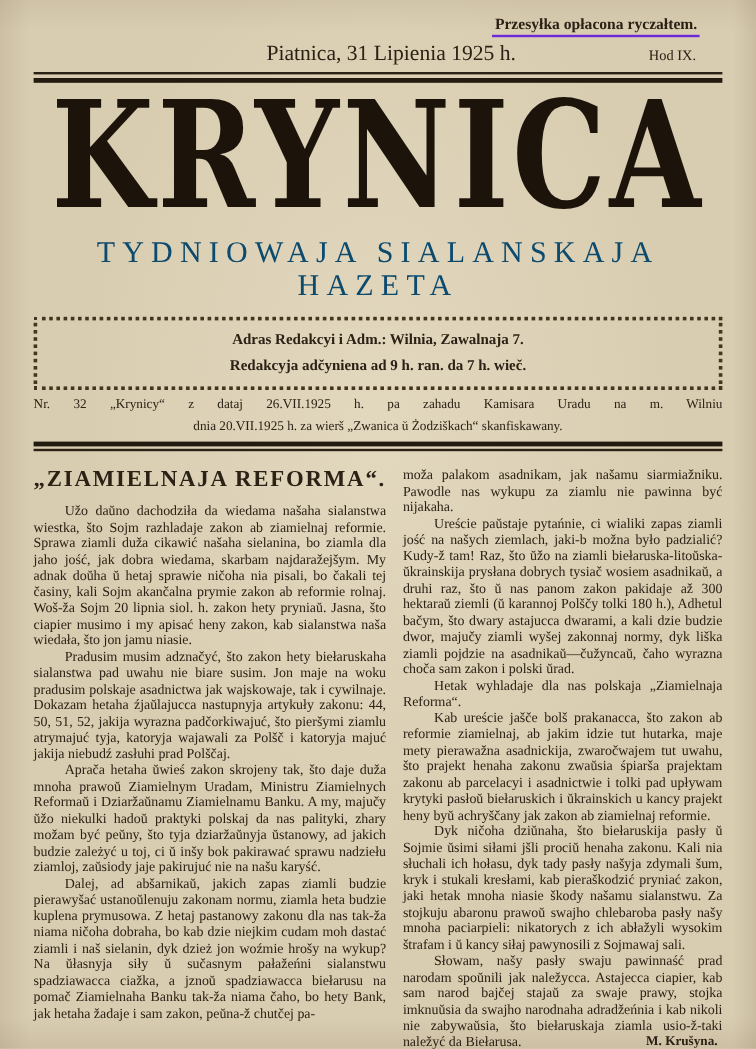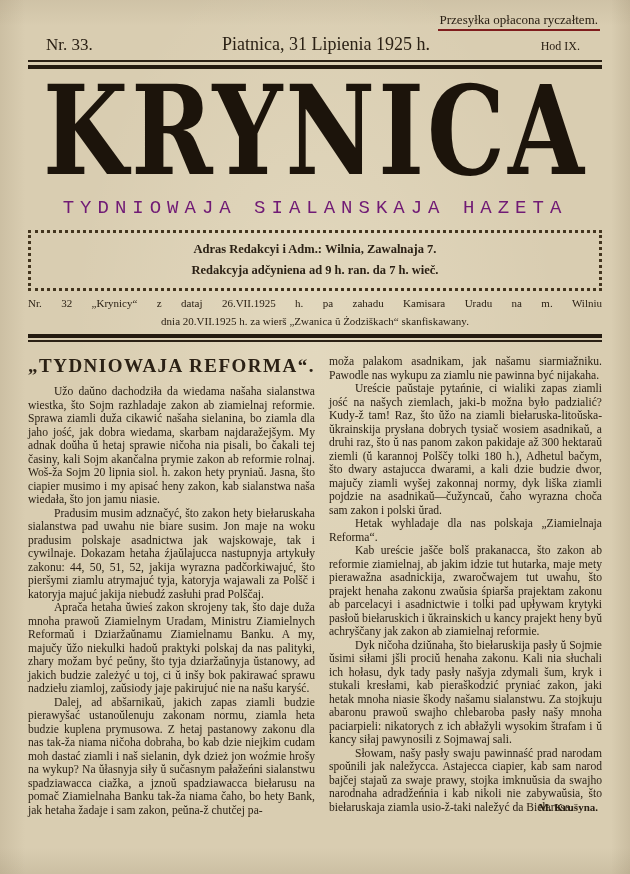--- a/index.html
+++ b/index.html
@@ -14,23 +14,23 @@
     position:absolute;inset:0;pointer-events:none;
     background:
       radial-gradient(ellipse at 50% 40%, rgba(255,250,230,0.25) 0%, rgba(0,0,0,0) 55%),
       linear-gradient(90deg, rgba(90,70,40,0.10) 0%, rgba(0,0,0,0) 4%, rgba(0,0,0,0) 97%, rgba(90,70,40,0.12) 100%),
       linear-gradient(180deg, rgba(90,70,40,0.08) 0%, rgba(0,0,0,0) 3%, rgba(0,0,0,0) 97%, rgba(90,70,40,0.10) 100%);
   }
   .page{position:relative;padding:12px 28px 0 28px;}
 
   
   .postal-note{
-    width:fit-content;margin-left:auto;margin-right:2px;
-    font-weight:normal;font-size:13px;line-height:15px;
-    border-bottom:2px solid #7f1d1d;padding:0 2px 2px 2px;
+    width:fit-content;margin-left:auto;margin-right:19px;
+    font-weight:bold;font-size:13px;line-height:15px;
+    border-bottom:2px solid #6d28d9;padding:0 2px 2px 2px;
   }
   .date-row{
     display:flex;align-items:baseline;margin-top:3px;
     font-size:17px;line-height:20px;
   }
   .date-row .issue{flex:0 0 150px;padding-left:18px;}
   .date-row .date{flex:1 1 auto;text-align:right;font-size:18px;}
   .date-row .year{flex:0 0 150px;text-align:right;padding-right:22px;font-size:12px;}
   .rule-double-top{margin-top:4px;}
   .rule-double-top .thin{height:2px;background:#2b2115;}
@@ -41,22 +41,22 @@
   .masthead{
     height:120px;margin-top:2px;
     display:flex;align-items:center;justify-content:center;
     font-family:"DejaVu Serif", serif;font-weight:bold;
     font-size:98px;letter-spacing:3px;color:#1c140b;
     transform:scaleY(1.26);transform-origin:50% 55%;
     white-space:nowrap;
   }
   .subtitle{
     margin-top:6px;text-align:center;
-    font-family:Liberation Mono, monospace;
-    font-size:19px;letter-spacing:6px;color:#701a75;
+    font-family:Liberation Serif, serif;
+    font-size:25px;letter-spacing:6px;color:#0c4a6e;
   }
 
   
   .info-box{
     margin-top:11px;
     border:3px dotted #43351f;
     display:flex;align-items:stretch;flex-direction:column;
   }
   .info-cell{
     flex:1 1 50%;text-align:center;
@@ -92,21 +92,20 @@
 </head>
 <body>
 
 <div class="paper-texture"></div>
 
 <div class="page">
 
   <div class="postal-note">Przesyłka opłacona ryczałtem.</div>
 
   <div class="date-row">
-    <span class="issue">Nr. 33.</span>
     <span class="date">Piatnica, 31 Lipienia 1925 h.</span>
     <span class="year">Hod IX.</span>
   </div>
 
   <div class="rule-double-top">
     <div class="thin"></div>
       <div class="gap"></div>
       <div class="thick"></div>
   </div>
 
@@ -126,21 +125,21 @@
   </div>
 
   <div class="rule-double-bottom">
     <div class="thick"></div>
       <div class="gap"></div>
       <div class="thin"></div>
   </div>
 
   <div class="article">
     <div class="col">
-      <h2 class="article-title">„TYDNIOWAJA REFORMA“.</h2>
+      <h2 class="article-title">„ZIAMIELNAJA REFORMA“.</h2>
       <p>Užo daŭno dachodziła da wiedama našaha sialanstwa wiestka, što Sojm razhladaje zakon ab ziamielnaj reformie. Sprawa ziamli duža cikawić našaha sielanina, bo ziamla dla jaho jość, jak dobra wiedama, skarbam najdaražejšym. My adnak doŭha ŭ hetaj sprawie ničoha nia pisali, bo čakali tej časiny, kali Sojm akančalna prymie zakon ab reformie rolnaj. Woš-ža Sojm 20 lipnia siol. h. zakon hety pryniaŭ. Jasna, što ciapier musimo i my apisać heny zakon, kab sialanstwa naša wiedała, što jon jamu niasie.</p>
       <p>Pradusim musim adznačyć, što zakon hety biełaruskaha sialanstwa pad uwahu nie biare susim. Jon maje na woku pradusim polskaje asadnictwa jak wajskowaje, tak i cywilnaje. Dokazam hetaha źjaŭlajucca nastupnyja artykuły zakonu: 44, 50, 51, 52, jakija wyrazna padčorkiwajuć, što pieršymi ziamlu atrymajuć tyja, katoryja wajawali za Polšč i katoryja majuć jakija niebudź zasłuhi prad Polščaj.</p>
       <p>Aprača hetaha ŭwieś zakon skrojeny tak, što daje duža mnoha prawoŭ Ziamielnym Uradam, Ministru Ziamielnych Reformaŭ i Dziaržaŭnamu Ziamielnamu Banku. A my, majučy ŭžo niekulki hadoŭ praktyki polskaj da nas palityki, zhary možam być peŭny, što tyja dziaržaŭnyja ŭstanowy, ad jakich budzie zależyć u toj, ci ŭ inšy bok pakirawać sprawu nadziełu ziamloj, zaŭsiody jaje pakirujuć nie na našu karyść.</p>
       <p>Dalej, ad abšarnikaŭ, jakich zapas ziamli budzie pierawyšać ustanoŭlenuju zakonam normu, ziamla heta budzie kuplena prymusowa. Z hetaj pastanowy zakonu dla nas tak-ža niama ničoha dobraha, bo kab dzie niejkim cudam moh dastać ziamli i naš sielanin, dyk dzież jon woźmie hrošy na wykup? Na ŭłasnyja siły ŭ sučasnym pałažeńni sialanstwu spadziawacca ciažka, a jznoŭ spadziawacca biełarusu na pomač Ziamielnaha Banku tak-ža niama čaho, bo hety Bank, jak hetaha žadaje i sam zakon, peŭna-ž chutčej pa-</p>
     </div>
     <div class="col">
       <p class="no-indent">moža palakom asadnikam, jak našamu siarmiažniku. Pawodle nas wykupu za ziamlu nie pawinna być nijakaha.</p>
       <p>Ureście paŭstaje pytańnie, ci wialiki zapas ziamli jość na našych ziemlach, jaki-b možna było padzialić? Kudy-ž tam! Raz, što ŭžo na ziamli biełaruska-litoŭska-ŭkrainskija prysłana dobrych tysiač wosiem asadnikaŭ, a druhi raz, što ŭ nas panom zakon pakidaje až 300 hektaraŭ ziemli (ŭ karannoj Polščy tolki 180 h.), Adhetul bačym, što dwary astajucca dwarami, a kali dzie budzie dwor, majučy ziamli wyšej zakonnaj normy, dyk liška ziamli pojdzie na asadnikaŭ—čužyncaŭ, čaho wyrazna choča sam zakon i polski ŭrad.</p>
       <p>Hetak wyhladaje dla nas polskaja „Ziamielnaja Reforma“.</p>
       <p>Kab ureście jašče bolš prakanacca, što zakon ab reformie ziamielnaj, ab jakim idzie tut hutarka, maje mety pierawažna asadnickija, zwaročwajem tut uwahu, što prajekt henaha zakonu zwaŭsia śpiarša prajektam zakonu ab parcelacyi i asadnictwie i tolki pad upływam krytyki pasłoŭ biełaruskich i ŭkrainskich u kancy prajekt heny byŭ achryščany jak zakon ab ziamielnaj reformie.</p>

